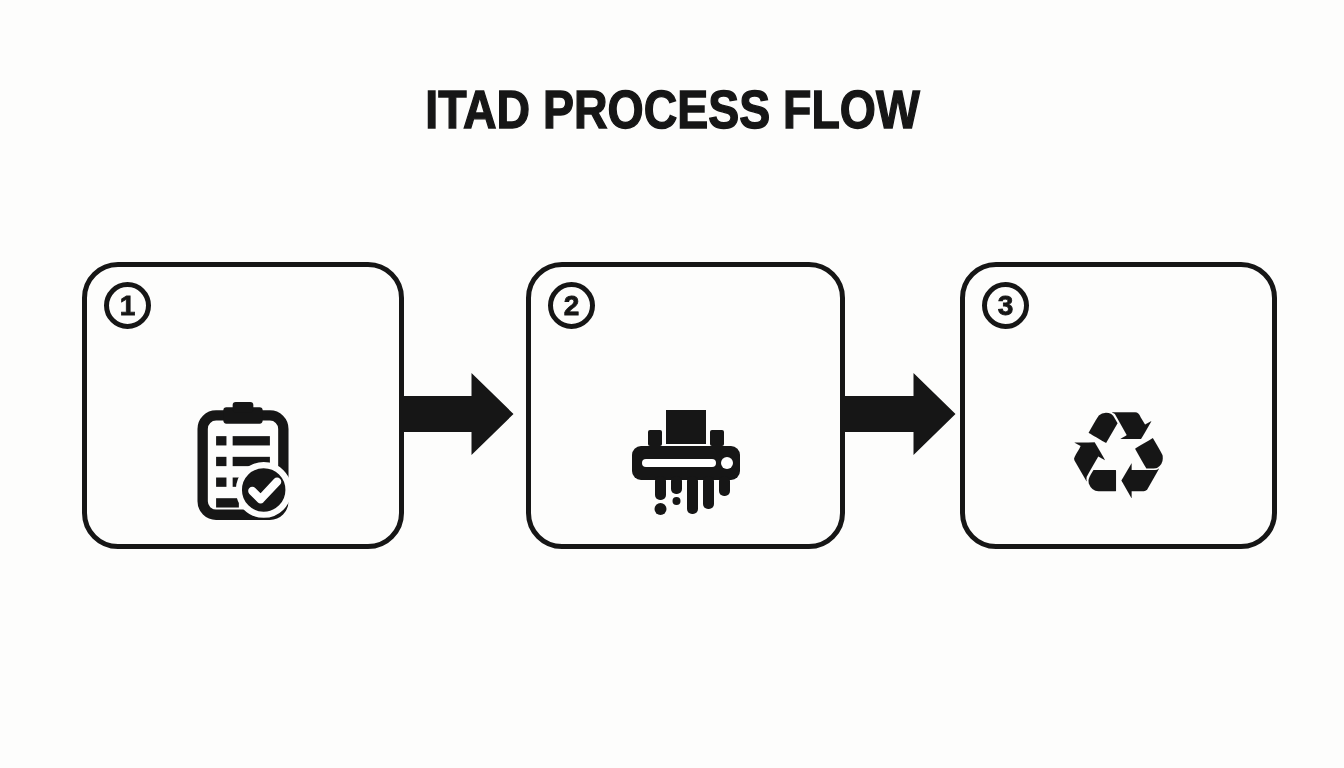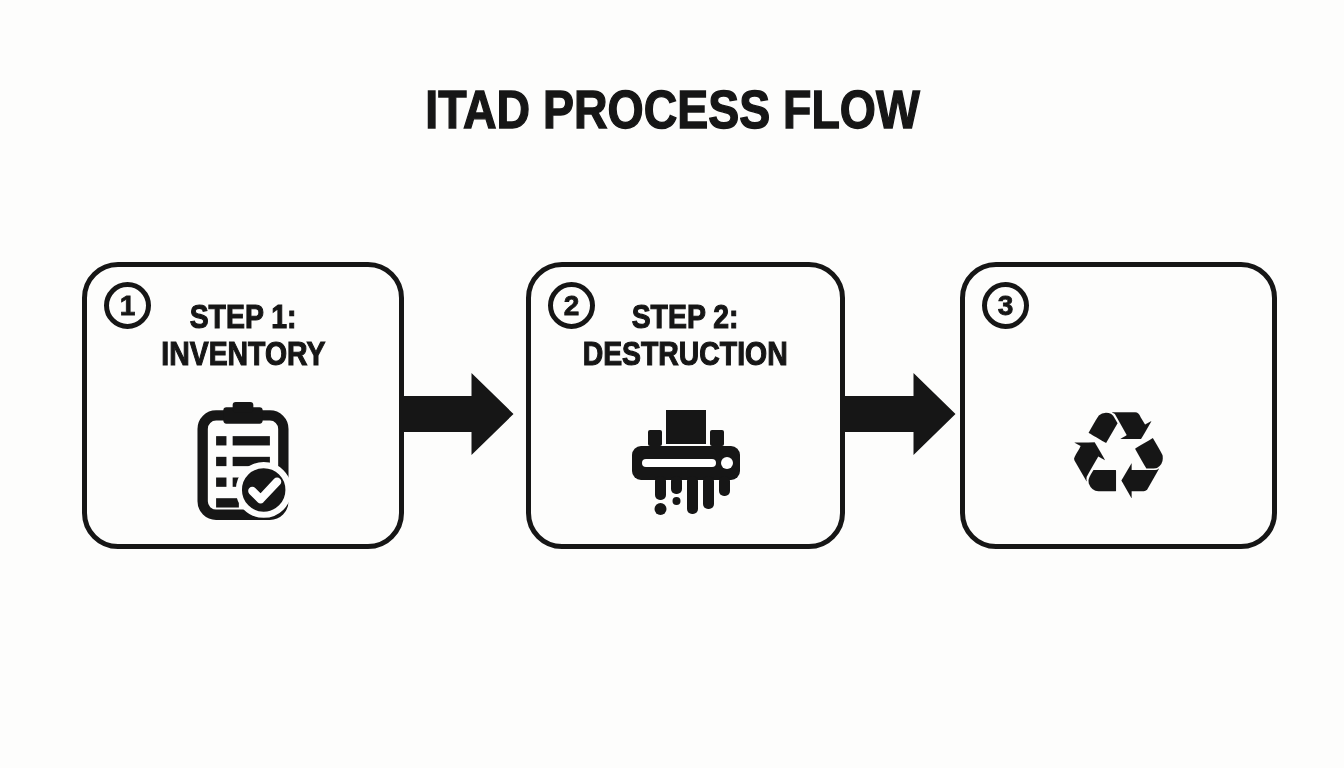--- a/index.html
+++ b/index.html
@@ -74,24 +74,20 @@
 <div class="stage">
 
   <div class="diagram-title">
     <span class="condense">ITAD PROCESS FLOW</span>
   </div>
 
   <div class="step-box box-1">
     <div class="num-circle">
       <span>1</span>
     </div>
-    <div class="step-text">
-      <span class="condense">STEP 1:</span><br>
-      <span class="condense">INVENTORY</span>
-    </div>
     <div class="icon-wrap">
       <span>
         <svg width="96" height="120" viewBox="0 0 92 116" xmlns="http://www.w3.org/2000/svg">
           <rect x="7" y="13" width="78" height="96" rx="13" fill="none" stroke="#161616" stroke-width="10"></rect>
           <rect x="27" y="5" width="38" height="16" rx="3" fill="#161616"></rect>
           <rect x="36" y="0" width="20" height="10" rx="3" fill="#161616"></rect>
           <rect x="20" y="33" width="10" height="9" fill="#161616"></rect>
           <rect x="36" y="33" width="36" height="9" fill="#161616"></rect>
           <rect x="20" y="53" width="10" height="9" fill="#161616"></rect>
           <rect x="36" y="53" width="36" height="9" fill="#161616"></rect>
@@ -107,24 +103,20 @@
 
   <div class="flow-arrow arrow-1">
     <svg width="113" height="84" viewBox="0 0 112 84" xmlns="http://www.w3.org/2000/svg">
       <polygon points="0,24 69,24 69,1 111,42 69,83 69,60 0,60" fill="#161616"></polygon>
     </svg>
   </div>
 
   <div class="step-box box-2">
     <div class="num-circle">
       <span>2</span>
-    </div>
-    <div class="step-text">
-      <span class="condense">STEP 2:</span><br>
-      <span class="condense">DESTRUCTION</span>
     </div>
     <div class="icon-wrap">
       <span>
         <svg width="112" height="106" viewBox="0 0 112 104" xmlns="http://www.w3.org/2000/svg">
           <rect x="36" y="0" width="40" height="34" fill="#161616"></rect>
           <rect x="18" y="20" width="14" height="16" rx="2" fill="#161616"></rect>
           <rect x="80" y="20" width="14" height="16" rx="2" fill="#161616"></rect>
           <rect x="2" y="36" width="108" height="34" rx="9" fill="#161616"></rect>
           <rect x="12" y="49" width="74" height="8" rx="4" fill="#ffffff"></rect>
           <circle cx="97" cy="53" r="6" fill="#ffffff"></circle>

